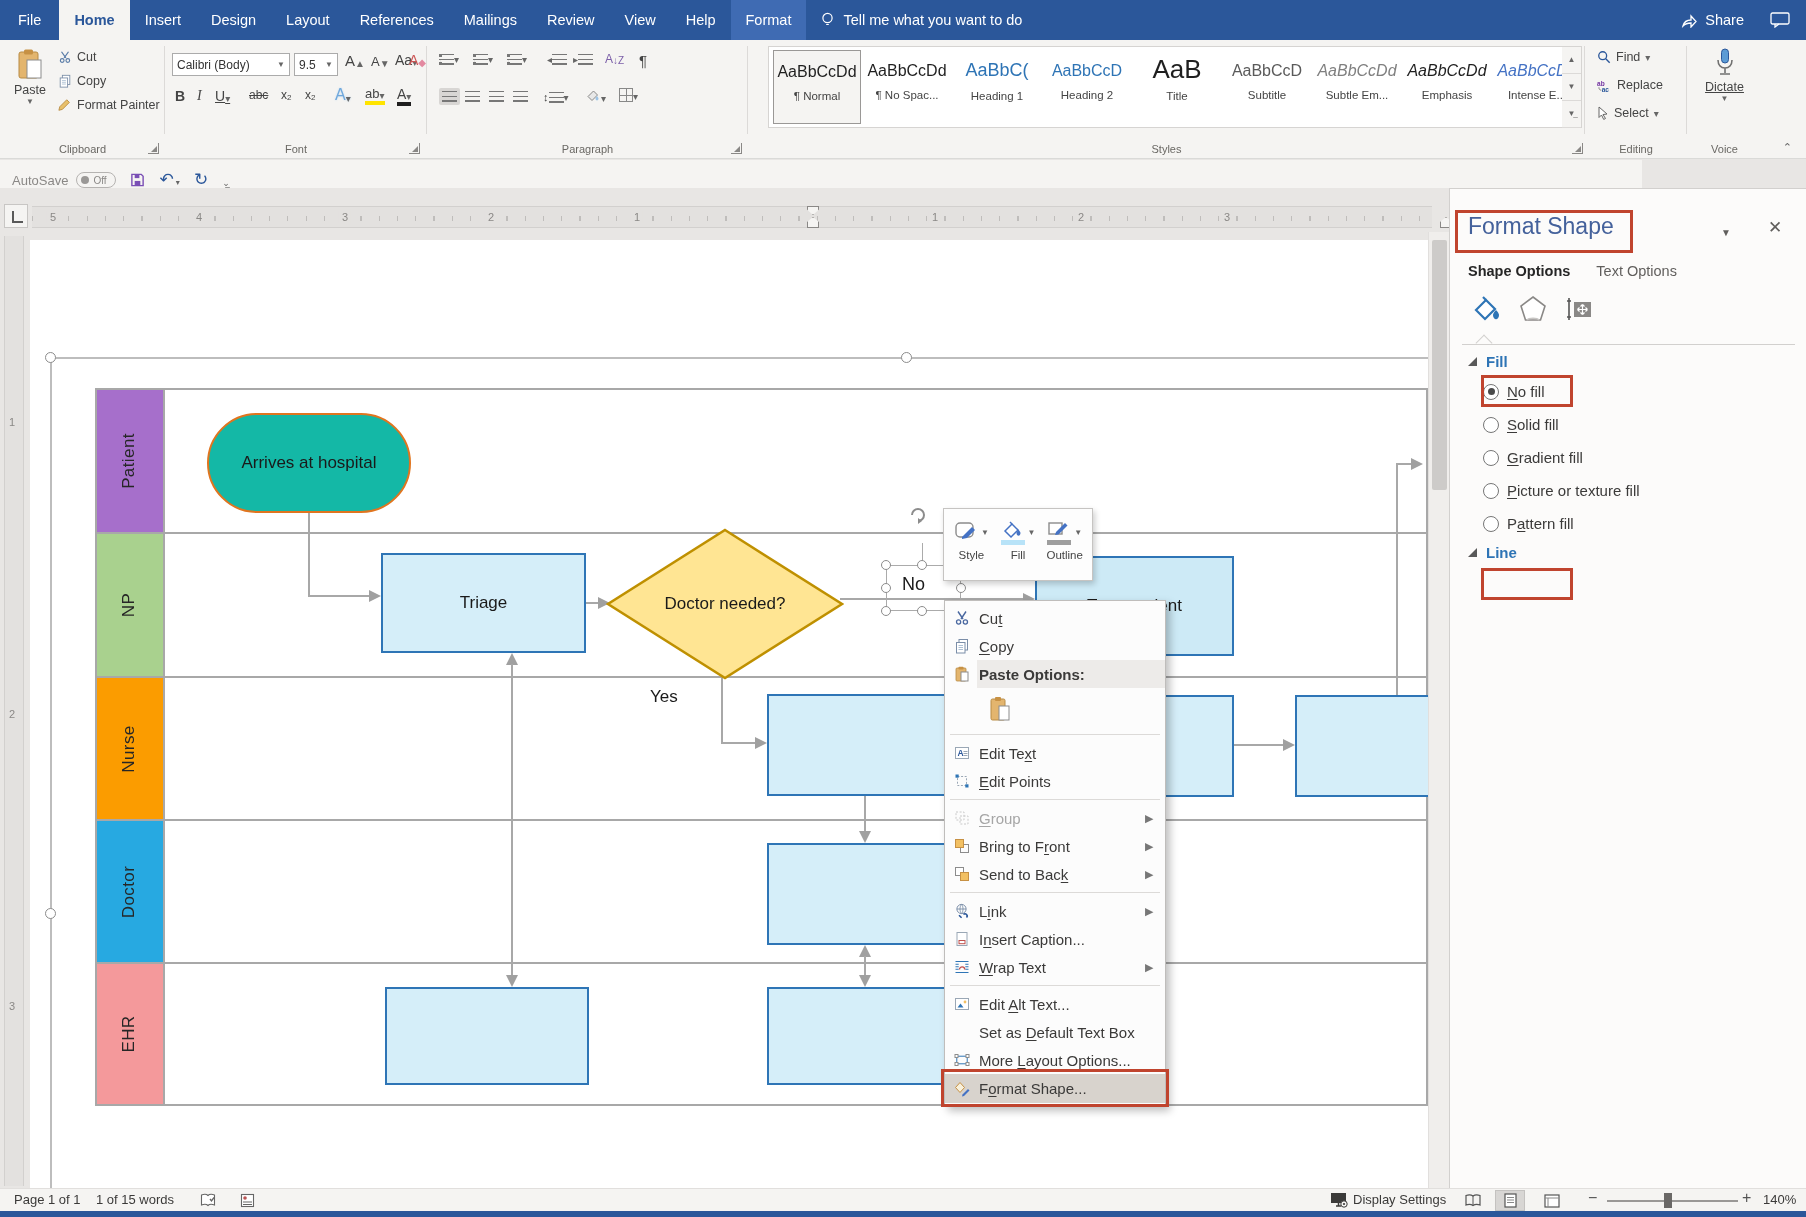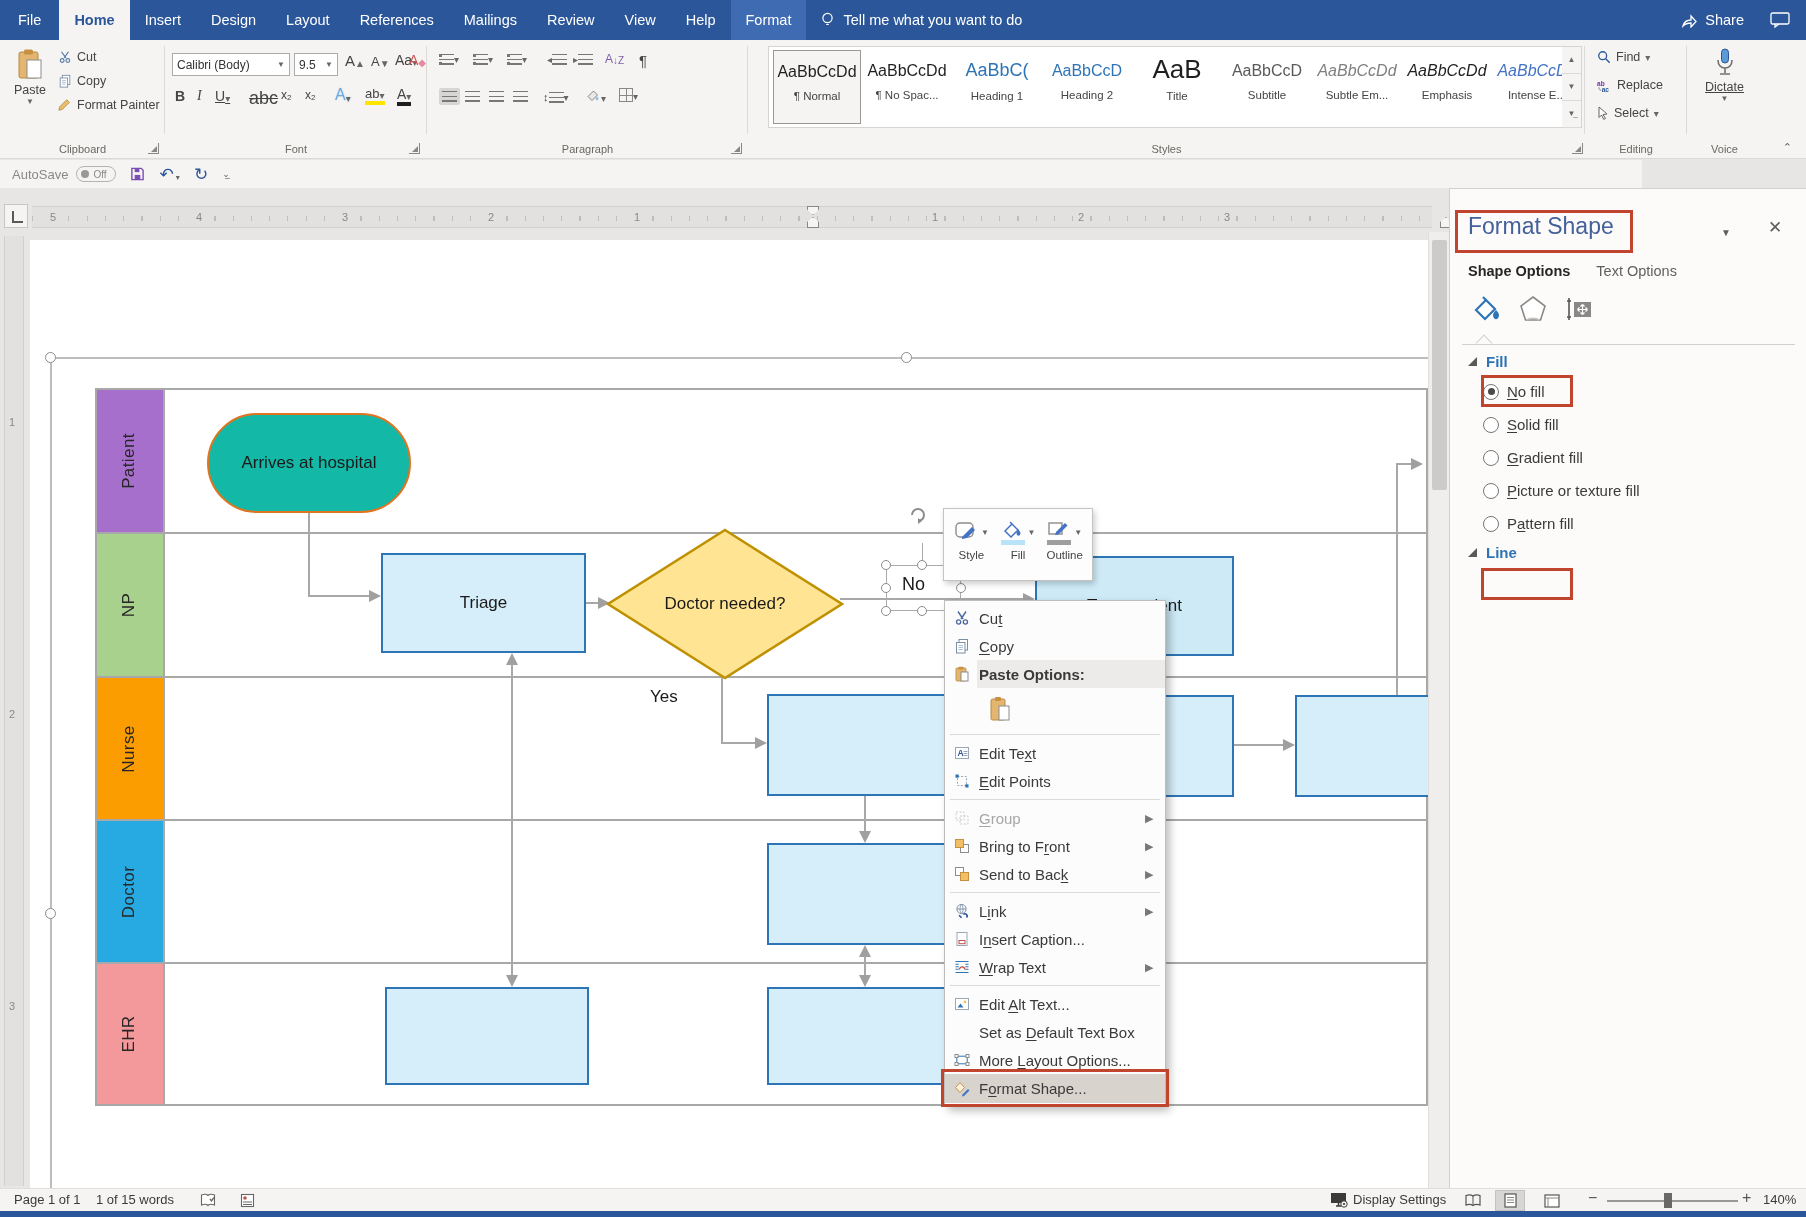--- a/index.html
+++ b/index.html
@@ -44,21 +44,21 @@
   .k-title .st-sample { font-size:26px; margin-top:4px; }
   .k-title .st-name { margin-top:5px; }
   .k-subtitle .st-sample { color:#5A5A5A; }
   .k-subtle .st-sample { color:#7F7F7F; font-style:italic; }
   .k-emphasis .st-sample { font-style:italic; }
   .k-intense .st-sample { color:#4472C4; font-style:italic; }
   .st-scroll { position:absolute; left:1562px; top:6px; width:20px; height:82px; border:1px solid #D6D4D2; border-left:none; background:#F5F4F2; display:flex; flex-direction:column; }
   .st-scroll div { flex:1; border-bottom:1px solid #DCDAD8; font-size:8px; color:#666; text-align:center; line-height:26px; }
 
   
-  .qat { position:absolute; left:0; top:160px; width:1642px; height:28px; background:#F5F4F2; display:flex; align-items:center; gap:14px; padding-left:12px; }
+  .qat { position:absolute; left:0; top:160px; width:1642px; height:28px; background:#F5F4F2; display:flex; align-items:flex-end; gap:14px; padding-left:12px; }
   .autosave { font-size:13px; color:#8A8886; display:flex; align-items:center; gap:8px; }
   .toggle { width:40px; height:16px; border:1px solid #B5B3B1; border-radius:9px; display:flex; align-items:center; font-size:10px; color:#8A8886; padding:0 4px; gap:4px; }
   .toggle .dot { width:8px; height:8px; border-radius:50%; background:#9A9896; }
   .qicon { color:#2B579A; font-size:17px; line-height:1; }
 
   
   .rulerrow { position:absolute; left:0; top:188px; width:1449px; height:44px; background:#E8E6E4; }
   .tabsel { position:absolute; left:4px; top:16px; width:24px; height:24px; background:#F5F4F2; border:1px solid #C8C6C4; }
   .tabsel:after { content:""; position:absolute; left:7px; top:6px; width:9px; height:10px; border-left:2px solid #595959; border-bottom:2px solid #595959; }
   .hruler { position:absolute; left:32px; top:18px; width:1400px; height:22px; background:#E3E1DF; border-top:1px solid #D2D0CE; border-bottom:1px solid #D2D0CE;
@@ -245,21 +245,21 @@
         <span>9.5</span>
           <span class="dd">▼</span>
       </div>
       <div class="chip" style="left:180px;top:12px;font-size:15px;">A<span class="mini">▲</span></div>
       <div class="chip" style="left:206px;top:14px;font-size:13px;">A<span class="mini">▼</span></div>
       <div class="chip" style="left:230px;top:12px;">Aa<span class="mini">▾</span></div>
       <div class="chip" style="left:-2px;top:46px;left:244px;color:#C55;top:12px;" style2="">A<span style="color:#E389A0;font-size:10px;">◆</span></div>
       <div class="chip" style="left:10px;top:48px;font-weight:bold;">B</div>
       <div class="chip" style="left:32px;top:48px;font-style:italic;font-family:'Liberation Serif',serif;">I</div>
       <div class="chip" style="left:50px;top:48px;text-decoration:underline;">U<span class="mini">▾</span></div>
-      <div class="chip" style="left:84px;top:48px;text-decoration:line-through;font-size:18px;">abc</div>
+      <div class="chip" style="left:84px;top:48px;text-decoration:line-through;font-size:12px;">abc</div>
       <div class="chip" style="left:116px;top:48px;font-size:12px;">x<sub style="font-size:8px;">2</sub></div>
       <div class="chip" style="left:140px;top:48px;font-size:12px;">x<sup style="font-size:8px;">2</sup></div>
       <div class="chip" style="left:170px;top:46px;color:#6FA8DC;font-size:16px;text-shadow:0 0 2px #BDD7F0;">A<span class="mini" style="color:#666;">▾</span></div>
       <div class="chip" style="left:200px;top:46px;font-size:13px;border-bottom:4px solid #FFE400;">ab<span class="mini">▾</span></div>
       <div class="chip" style="left:232px;top:46px;font-size:14px;border-bottom:4px solid #1F1F1F;">A<span class="mini">▾</span></div>
       <div class="glabel">Font</div>
       <div class="launcher" style="left:244px;"></div>
       <div class="gsep"></div>
     </div>
 

